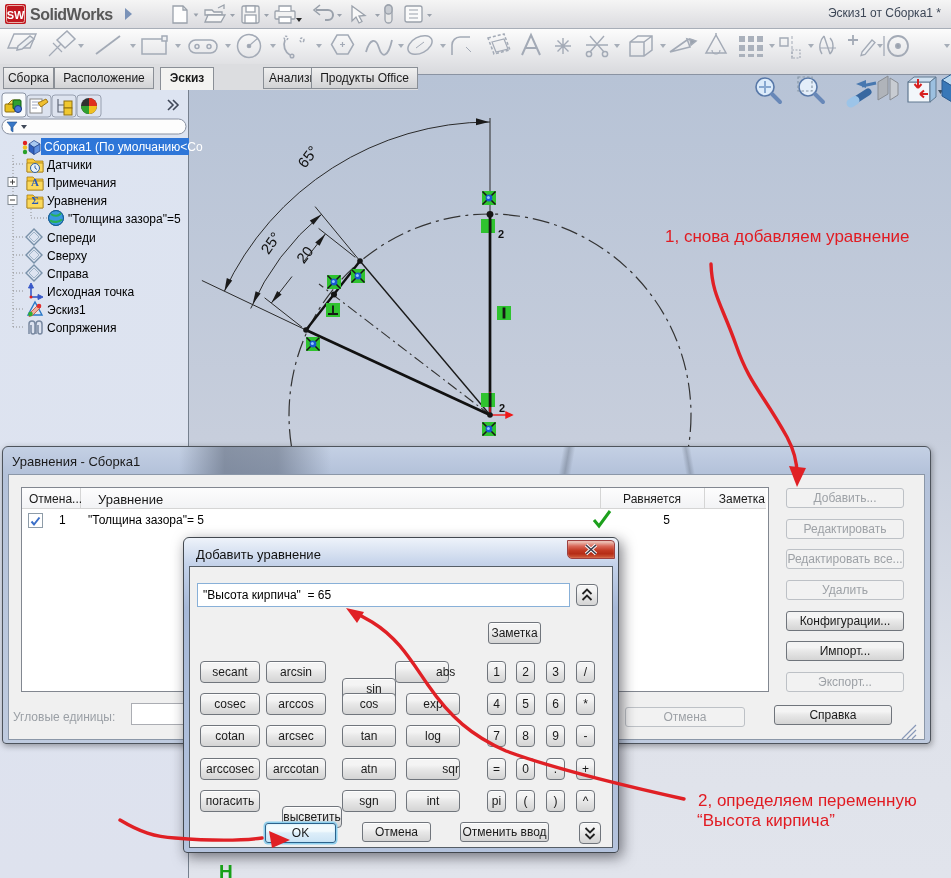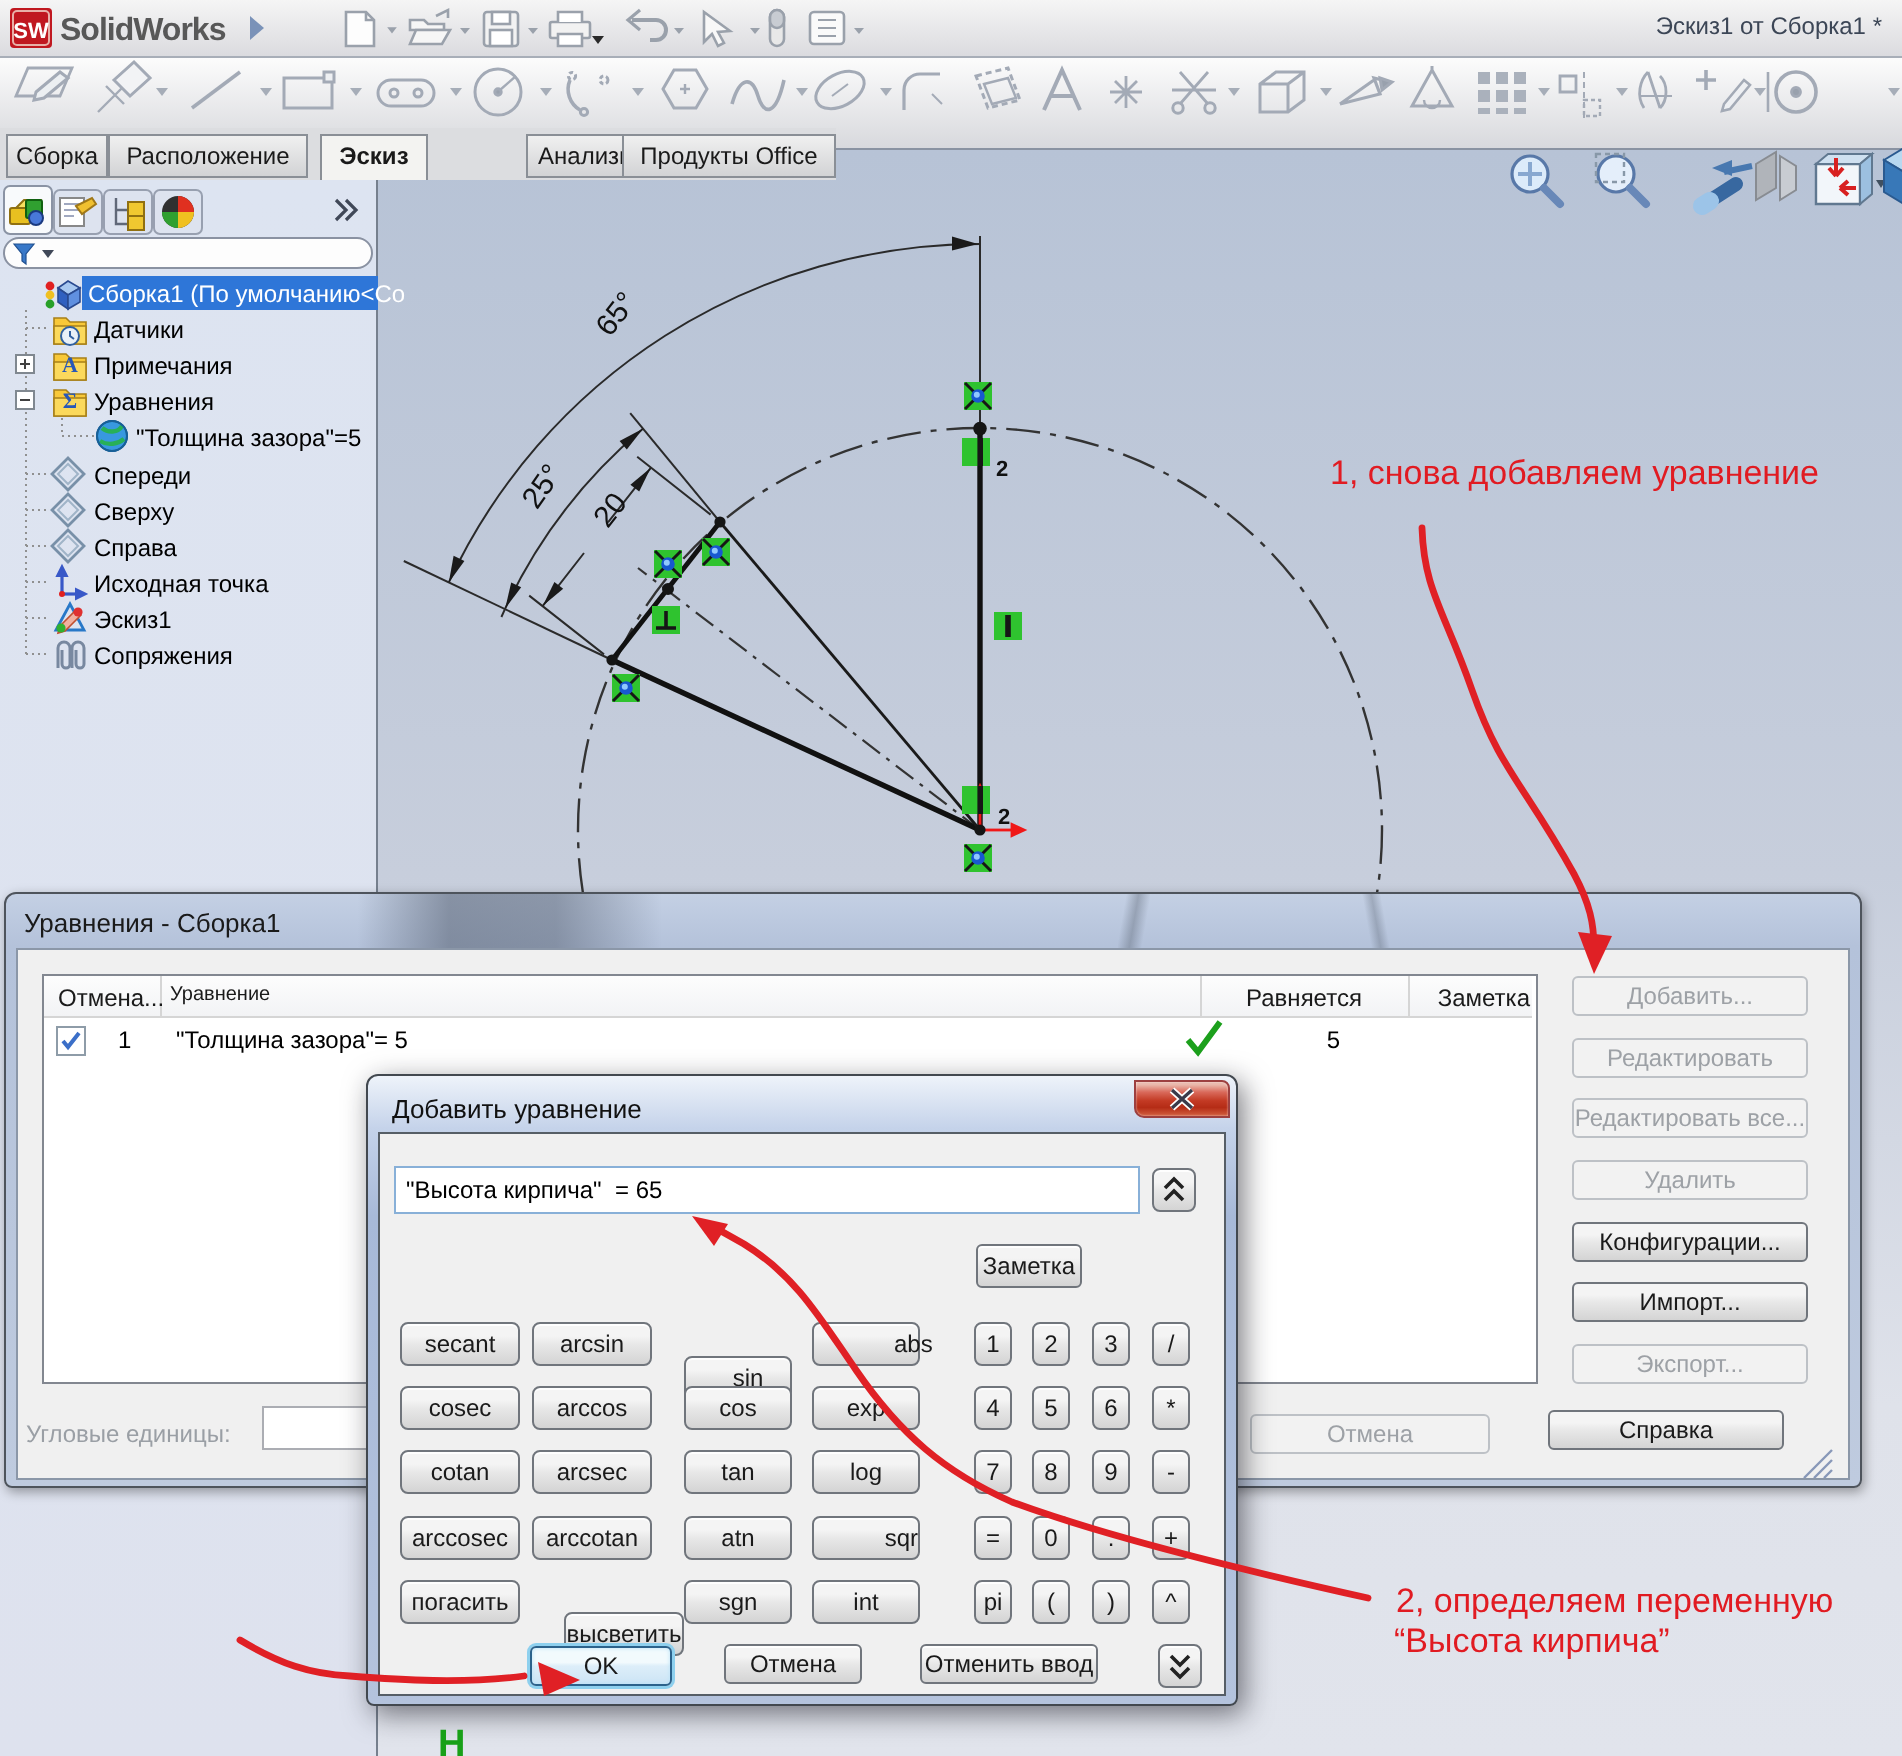--- a/index.html
+++ b/index.html
@@ -442,21 +442,21 @@
   <div class="abs" style="left:678px;top:0;width:14px;height:27px;background:linear-gradient(80deg,rgba(90,100,115,0) 25%,rgba(90,100,115,0.35) 50%,rgba(90,100,115,0) 75%);"></div>
   <div class="abs" style="left:9px;top:7px;font-size:13px;color:#1a1a1a;">Уравнения - Сборка1</div>
   <div class="abs" style="left:5px;top:27px;width:915px;height:264px;background:#f0f0f0;border:1px solid #8b97a8;"></div>
 
   <div class="abs" style="left:18px;top:40px;width:746px;height:203px;background:#fff;border:1px solid #828790;"></div>
   <div class="abs" style="left:19px;top:41px;width:744px;height:20px;background:linear-gradient(#fdfdfd,#f2f3f5);border-bottom:1px solid #d5d5d5;"></div>
   <div class="abs" style="left:77px;top:41px;width:1px;height:20px;background:#d5d5d5"></div>
   <div class="abs" style="left:597px;top:41px;width:1px;height:20px;background:#d5d5d5"></div>
   <div class="abs" style="left:701px;top:41px;width:1px;height:20px;background:#d5d5d5"></div>
   <div class="abs" style="left:26px;top:45px;font-size:12px;color:#1a1a1a">Отмена...</div>
-  <div class="abs" style="left:82px;top:45px;font-size:10px;color:#1a1a1a">Уравнение</div>
+  <div class="abs" style="left:95px;top:45px;font-size:13px;color:#1a1a1a">Уравнение</div>
   <div class="abs" style="left:598px;top:45px;width:102px;text-align:center;font-size:12px;color:#1a1a1a">Равняется</div>
   <div class="abs" style="left:662px;top:45px;width:100px;text-align:right;font-size:12px;color:#1a1a1a">Заметка</div>
 
   <div class="abs" style="left:25px;top:66px;width:13px;height:13px;background:#fff;border:1px solid #8e9ca8;">
     <svg width="13" height="13" viewBox="0 0 13 13">
         <path d="M2.5 6.5 L5 9.5 L10.5 2.5" stroke="#3b6fc8" stroke-width="2" fill="none"></path>
       </svg>
   </div>
   <div class="abs" style="left:56px;top:66px;font-size:12px;color:#000">1</div>
   <div class="abs" style="left:85px;top:66px;font-size:12px;color:#000">"Толщина зазора"= 5</div>
@@ -502,21 +502,21 @@
   <div class="btn" style="left:392px;top:46px;width:22px;height:22px;border-radius:4px;">
     <svg width="20" height="20" viewBox="0 0 20 20">
         <path d="M5.5 9 L10 4.5 L14.5 9 M5.5 15 L10 10.5 L14.5 15" stroke="#222" stroke-width="1.8" fill="none"></path>
       </svg>
   </div>
   <div class="btn" style="left:304px;top:84px;width:53px;height:22px;line-height:21px;">Заметка</div>
 
   <div class="btn fb" style="left:16px;top:123px;">secant</div>
   <div class="btn fb" style="left:82px;top:123px;">arcsin</div>
   <div class="btn f3" style="left:158px;top:140px;padding-left:10px;">sin</div>
-  <div class="btn f3" style="left:222px;top:123px;padding-left:40px;">abs</div>
+  <div class="btn f3" style="left:211px;top:123px;padding-left:40px;">abs</div>
   <div class="btn fb" style="left:16px;top:155px;">cosec</div>
   <div class="btn fb" style="left:82px;top:155px;">arccos</div>
   <div class="btn f3" style="left:158px;top:155px;">cos</div>
   <div class="btn f3" style="left:222px;top:155px;">exp</div>
   <div class="btn fb" style="left:16px;top:187px;">cotan</div>
   <div class="btn fb" style="left:82px;top:187px;">arcsec</div>
   <div class="btn f3" style="left:158px;top:187px;">tan</div>
   <div class="btn f3" style="left:222px;top:187px;">log</div>
   <div class="btn fb" style="left:16px;top:220px;">arccosec</div>
   <div class="btn fb" style="left:82px;top:220px;">arccotan</div>

